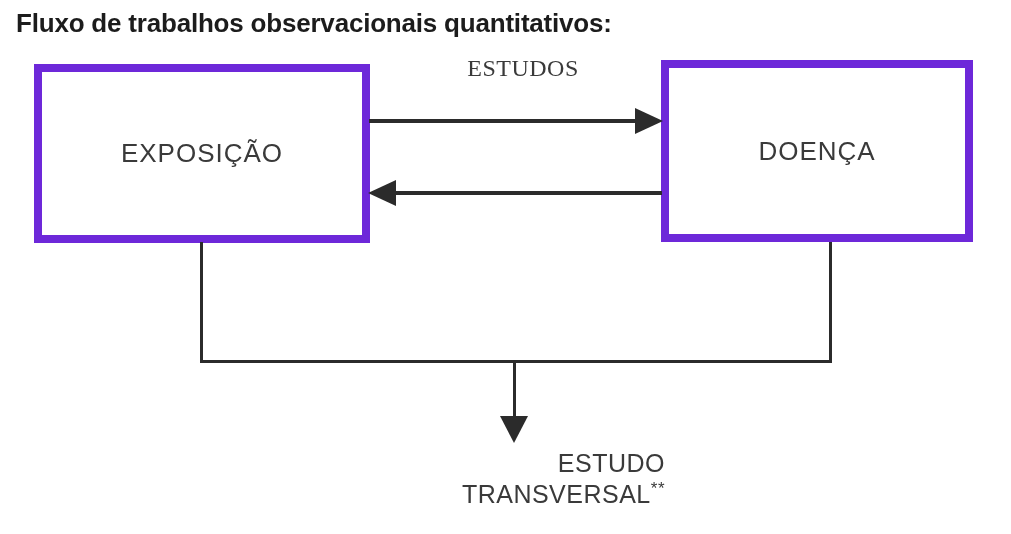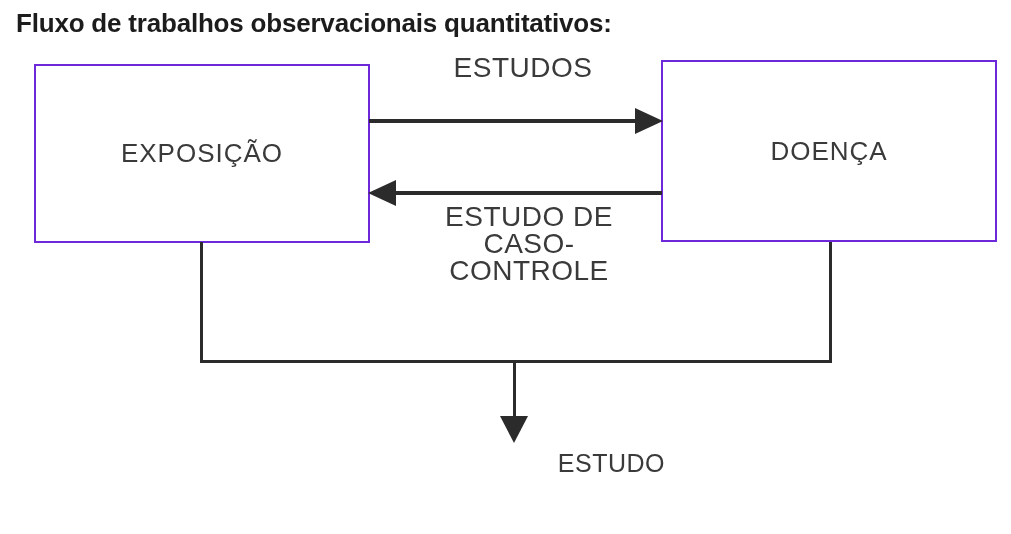--- a/index.html
+++ b/index.html
@@ -20,31 +20,31 @@
     top: 8px;
     font-size: 26px;
     font-weight: bold;
     color: #1c1c1c;
     letter-spacing: -0.2px;
     white-space: nowrap;
   }
 
   .node {
     position: absolute;
-    border: 2px solid #6d28d9;
+    border: 8px solid #6d28d9;
     background: #ffffff;
     display: flex;
     align-items: center;
     justify-content: center;
     font-size: 26px;
     color: #3a3a3a;
     letter-spacing: 1px;
   }
   .node-exposure { left: 34px;  top: 64px; width: 336px; height: 179px; }
-  .node-disease  { left: 661px; top: 60px; width: 336px; height: 182px; }
+  .node-disease  { left: 661px; top: 60px; width: 312px; height: 182px; }
 
   .hline, .vline {
     position: absolute;
     background: #2b2b2b;
   }
 
   
   .cohort-line { left: 369px; top: 119px; width: 268px; height: 4px; }
   .cohort-head {
     position: absolute; left: 635px; top: 108px;
@@ -60,23 +60,24 @@
     position: absolute; left: 368px; top: 180px;
     width: 0; height: 0;
     border-right: 28px solid #2b2b2b;
     border-top: 13px solid transparent;
     border-bottom: 13px solid transparent;
   }
 
   .edge-label {
     position: absolute;
     text-align: center;
-    font-size: 28px;
+    font-size: 24px;
     color: #3a3a3a;
     letter-spacing: 0.5px;
+    font-family: Liberation Serif, serif;
   }
   .cohort-label { left: 398px; top: 50px; width: 250px; line-height: 36px; }
   .cc-label     { left: 404px; top: 203px; width: 250px; line-height: 27px; }
 
   
   .drop-left  { left: 200px; top: 242px; width: 3px; height: 121px; }
   .drop-right { left: 829px; top: 242px; width: 3px; height: 121px; }
   .rail       { left: 200px; top: 360px; width: 632px; height: 3px; }
   .stem       { left: 513px; top: 362px; width: 3px; height: 55px; }
   .down-head {
@@ -117,28 +118,25 @@
   </div>
 
   <div class="hline cohort-line"></div>
   <div class="cohort-head"></div>
   <div class="edge-label cohort-label">
     <div>ESTUDOS</div>
   </div>
 
   <div class="hline cc-line"></div>
   <div class="cc-head"></div>
-  <div class="edge-label cc-label">
-    <div>ESTUDO DE</div>
-    <div>CASO-CONTROLE</div>
-  </div>
 
   <div class="vline drop-left"></div>
   <div class="vline drop-right"></div>
   <div class="hline rail"></div>
   <div class="vline stem"></div>
   <div class="down-head"></div>
 
   <div class="cross-label">
     <div>ESTUDO</div>
+    <div><span>TRANSVERSAL</span><sup>**</sup></div>
   </div>
 
 </div>
 
 </body></html>

